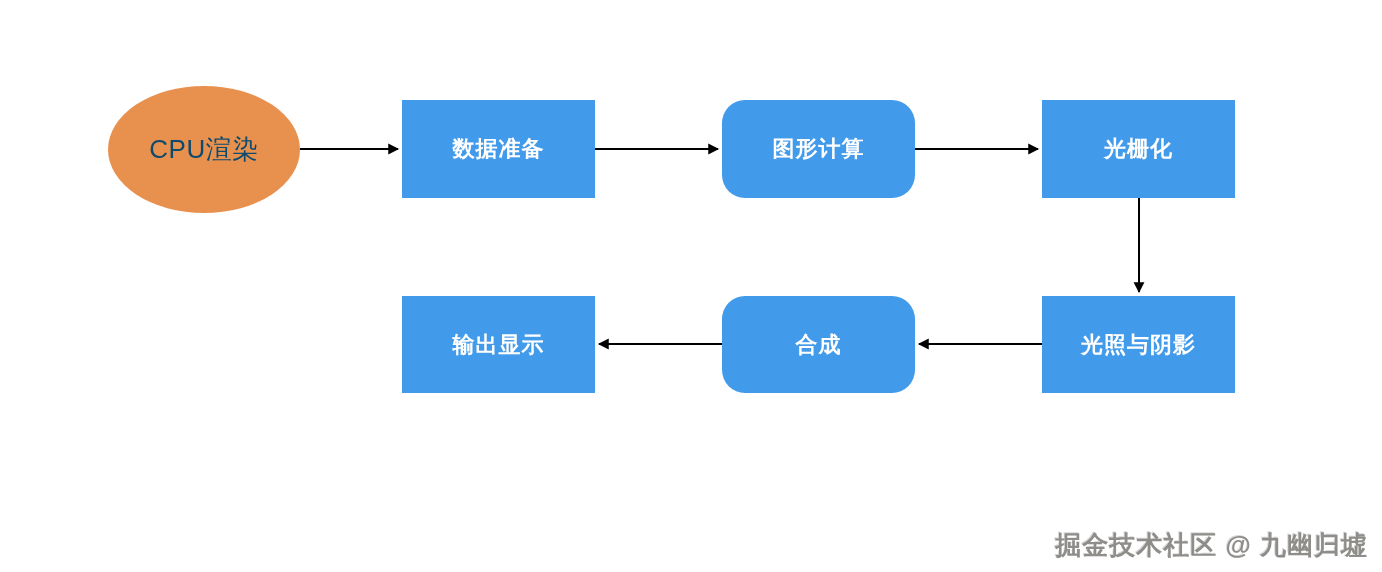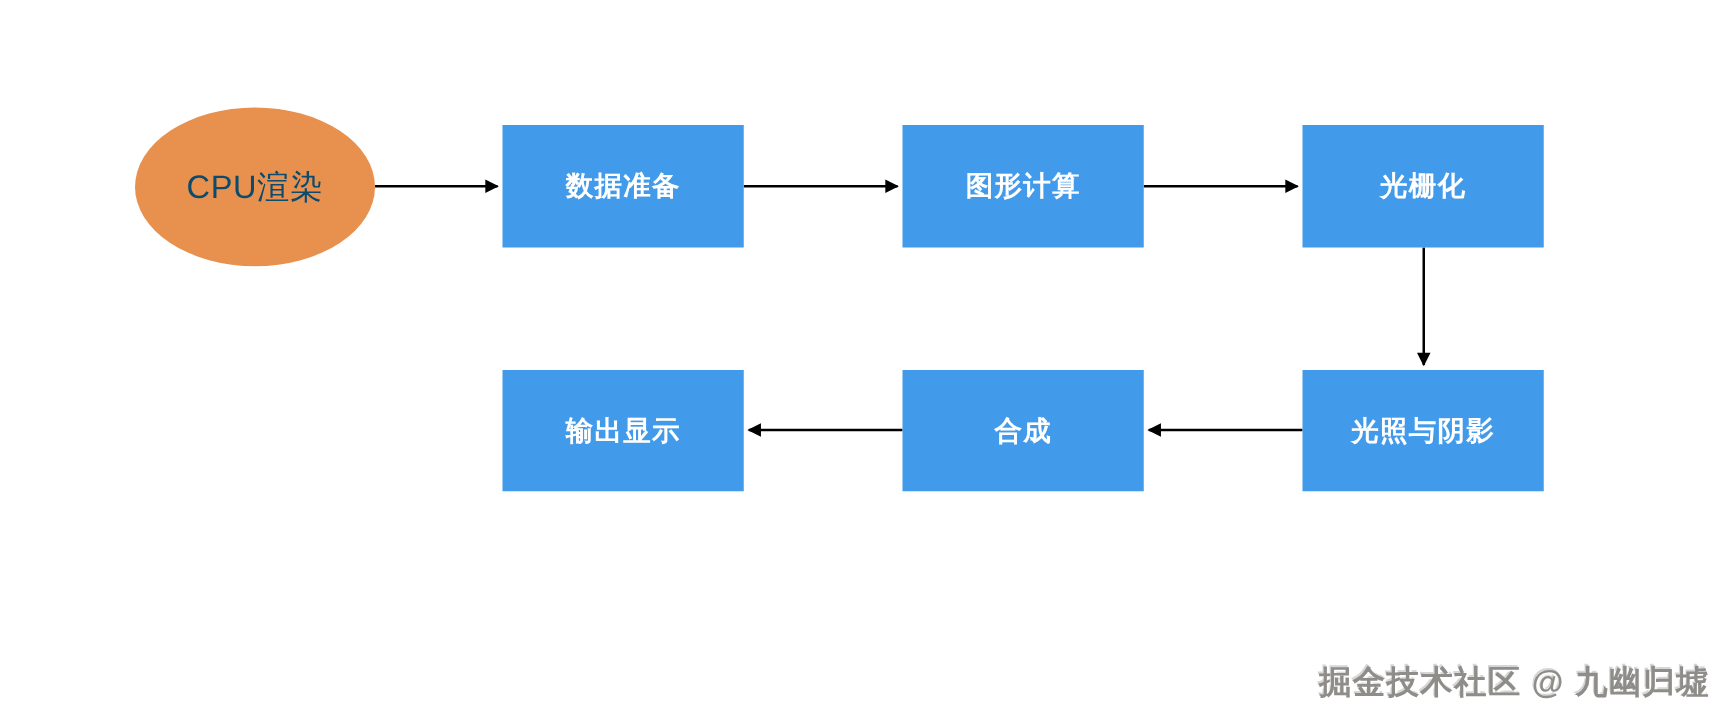--- a/index.html
+++ b/index.html
@@ -43,21 +43,21 @@
     width: 193px; height: 98px;
     background: #429AEA;
     color: #ffffff;
     font-size: 22px;
     font-weight: 600;
     letter-spacing: 1px;
   }
   .row1 { top: 100px; }
   .row2 { top: 296px; height: 97px !important; }
   .col1 { left: 402px; }
-  .col2 { left: 722px; }
+  .col2 { left: 722px; border-radius: 23px; }
   .col3 { left: 1042px; }
   .watermark {
     position: absolute;
     right: 14px;
     top: 528px;
     font-size: 26px;
     font-weight: 700;
     color: #8f8d8a;
     text-shadow: 2px 2px 1px rgba(255,255,255,0.95), -1px -1px 0 rgba(90,90,90,0.25);
     letter-spacing: 1px;

